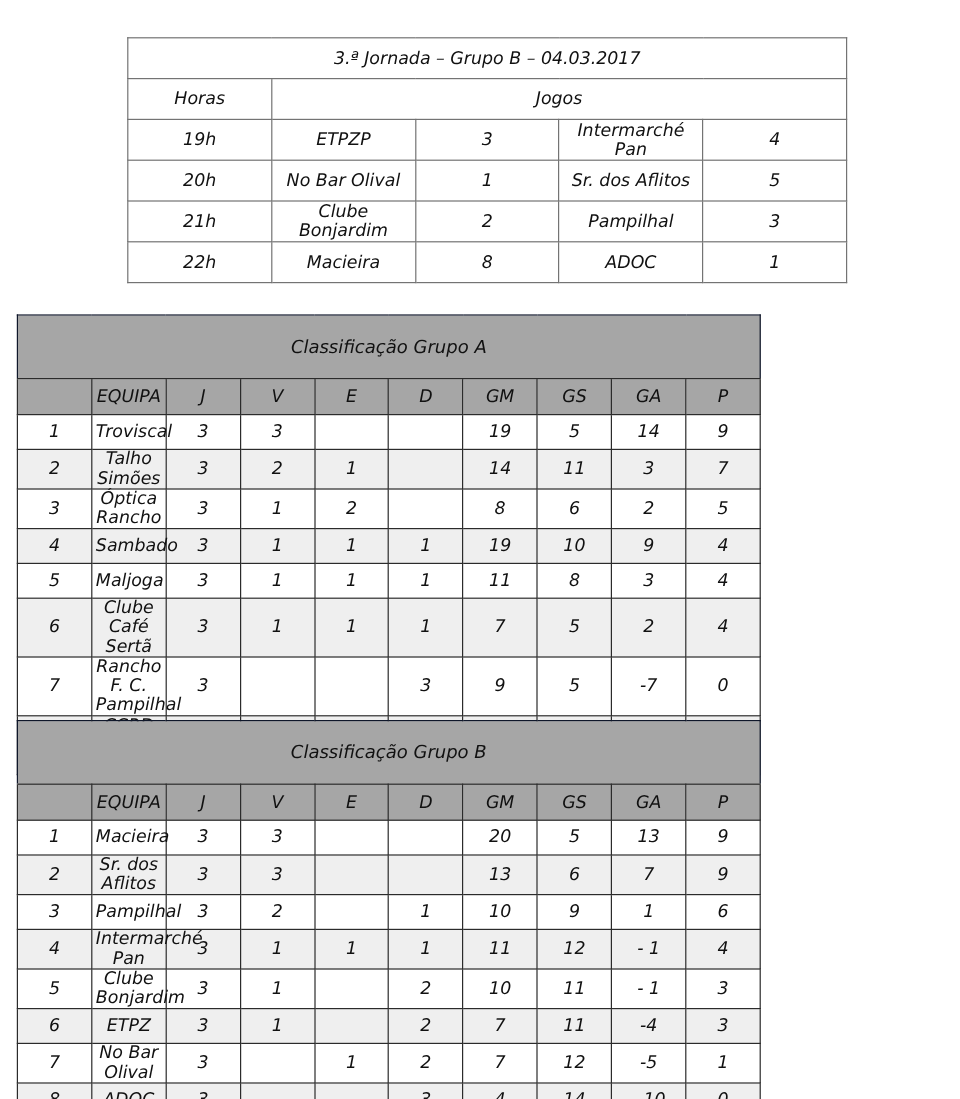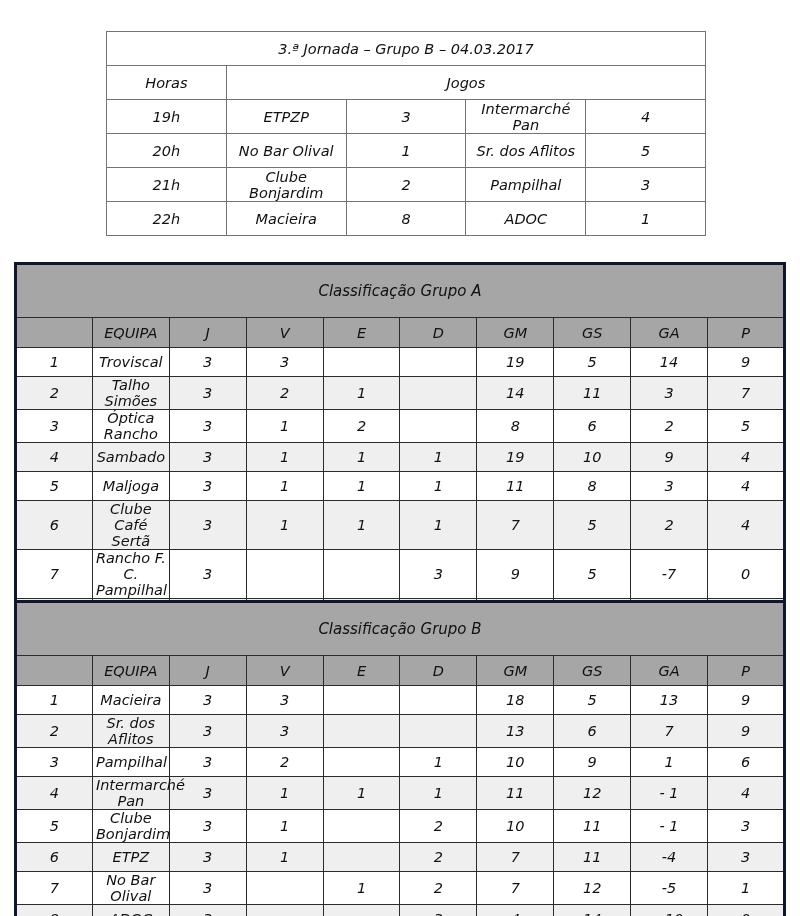--- a/index.html
+++ b/index.html
@@ -56,23 +56,23 @@
   
   .standings-wrap {
     position: absolute;
     left: 14px;
     width: 772px;
   }
   #groupA-wrap { top: 262px; }
   #groupB-wrap { top: 600px; }
 
   .standings {
-    width: 772px;
+    width: 620px;
     table-layout: fixed;
-    border: 3px solid #0f172a;
+    border: 1px solid #0f172a;
   }
   .standings td {
     border: 1px solid #2b2b2b;
     height: 28px;
     text-align: center;
     vertical-align: middle;
     font-size: 14.5px;
     font-style: italic;
     color: #111;
     padding: 0 3px;
@@ -284,21 +284,21 @@
         <td class="hdr col-p">P</td>
       </tr>
 
       <tr class="row-odd">
         <td>1</td>
         <td>Macieira</td>
         <td>3</td>
         <td>3</td>
         <td></td>
         <td></td>
-        <td>18</td>
+        <td>20</td>
         <td>5</td>
         <td>13</td>
         <td>9</td>
       </tr>
       <tr class="row-even">
         <td>2</td>
         <td>Sr. dos Aflitos</td>
         <td>3</td>
         <td>3</td>
         <td></td>

